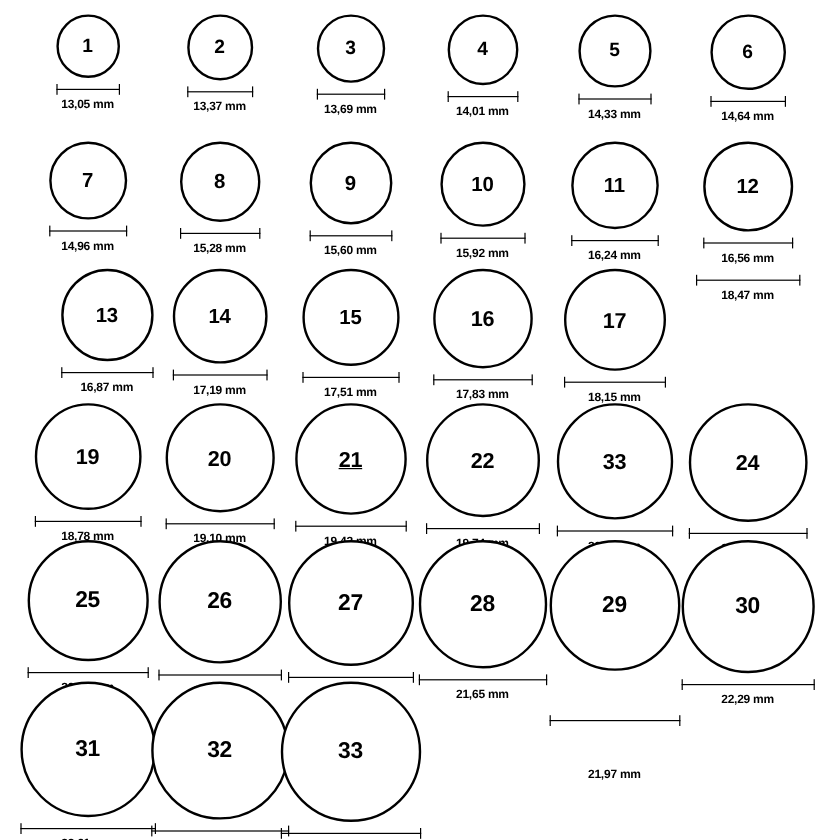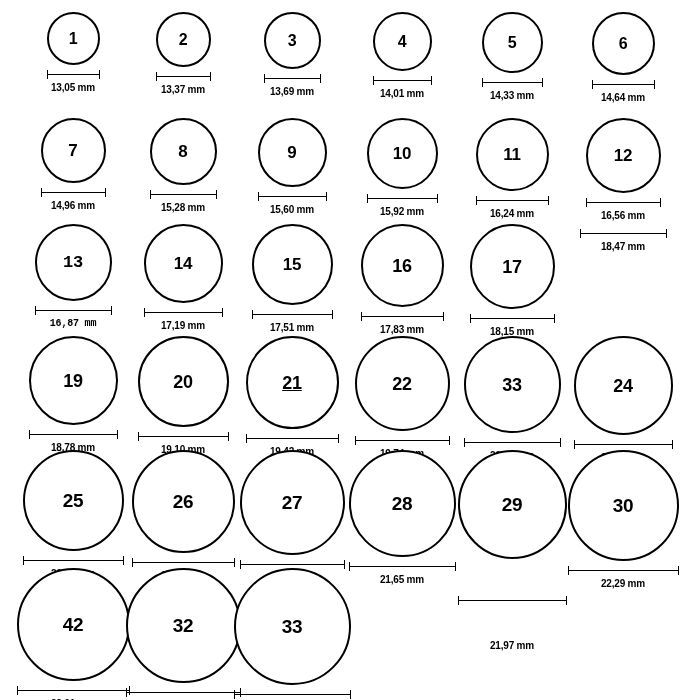--- a/index.html
+++ b/index.html
@@ -201,21 +201,21 @@
       <div class="ring-circle" style="width: 75px; height: 75px;">
         <span class="ring-number" style="font-size: 17px;">12</span>
       </div>
       <div class="measure-bar" style="width: 75px;">
         <div class="line"></div>
         <div class="cap left"></div>
         <div class="cap right"></div>
       </div>
       <div class="size-label">16,56 mm</div>
     </div>
-    <div class="ring-cell" style="left: 13px; top: 224px; width: 120px; font-family: Liberation Mono, monospace;">
+    <div class="ring-cell" style="left: 29px; top: 224px; width: 120px;">
       <div class="ring-circle" style="width: 77px; height: 77px;">
         <span class="ring-number" style="font-size: 17px;">13</span>
       </div>
       <div class="measure-bar" style="width: 77px;">
         <div class="line"></div>
         <div class="cap left"></div>
         <div class="cap right"></div>
       </div>
       <div class="size-label">16,87 mm</div>
     </div>
@@ -398,21 +398,21 @@
       </div>
       <div class="measure-bar" style="width: 111px;">
         <div class="line"></div>
         <div class="cap left"></div>
         <div class="cap right"></div>
       </div>
       <div class="size-label">22,29 mm</div>
     </div>
     <div class="ring-cell" style="left: 13px; top: 568px; width: 120px;">
       <div class="ring-circle" style="width: 113px; height: 113px;">
-        <span class="ring-number" style="font-size: 19px;">42</span>
+        <span class="ring-number" style="font-size: 19px;">31</span>
       </div>
       <div class="measure-bar" style="width: 113px;">
         <div class="line"></div>
         <div class="cap left"></div>
         <div class="cap right"></div>
       </div>
       <div class="size-label">22,61 mm</div>
     </div>
     <div class="ring-cell" style="left: 123px; top: 568px; width: 120px;">
       <div class="ring-circle" style="width: 115px; height: 115px;">

